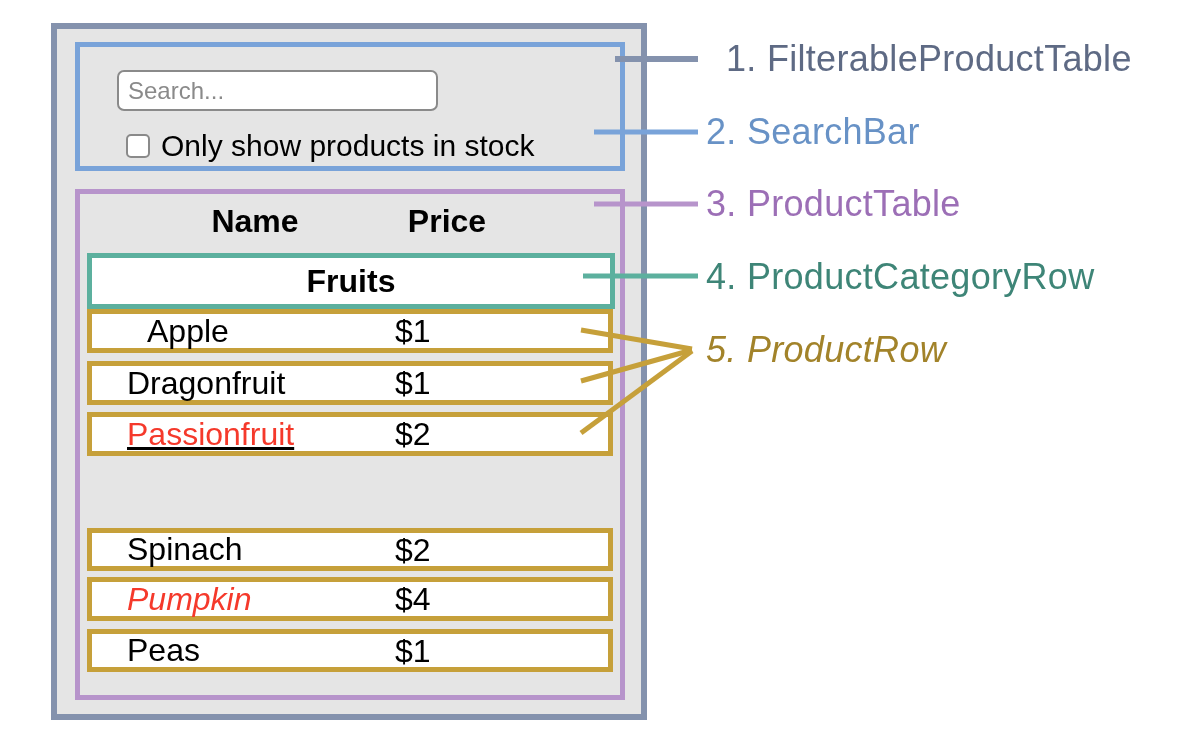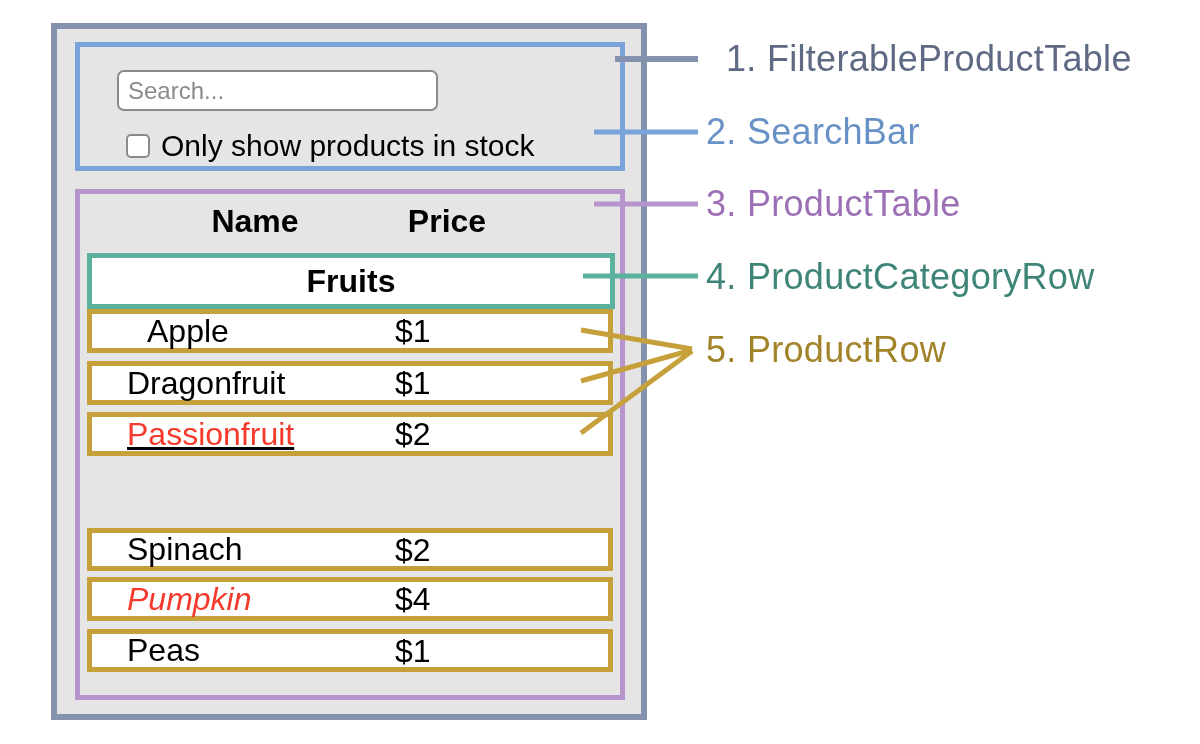--- a/index.html
+++ b/index.html
@@ -73,21 +73,21 @@
 
   
   .anno {
     position:absolute; left:706px; height:44px; line-height:44px;
     font-size:36px; letter-spacing:0.3px; white-space:nowrap; z-index:11;
   }
   .anno-1 { top:37px;margin-left:20px;  }
   .anno-2 { top:110px; }
   .anno-3 { top:182px; }
   .anno-4 { top:255px; }
-  .anno-5 { top:328px; }
+  .anno-5 { top:328px;font-style:italic; }
 </style>
 </head>
 <body>
 
 <div class="stage">
 
   <div class="outer-box">
 
     <div class="searchbar-box">
       <input class="search-input" type="text" placeholder="Search..." style="">

